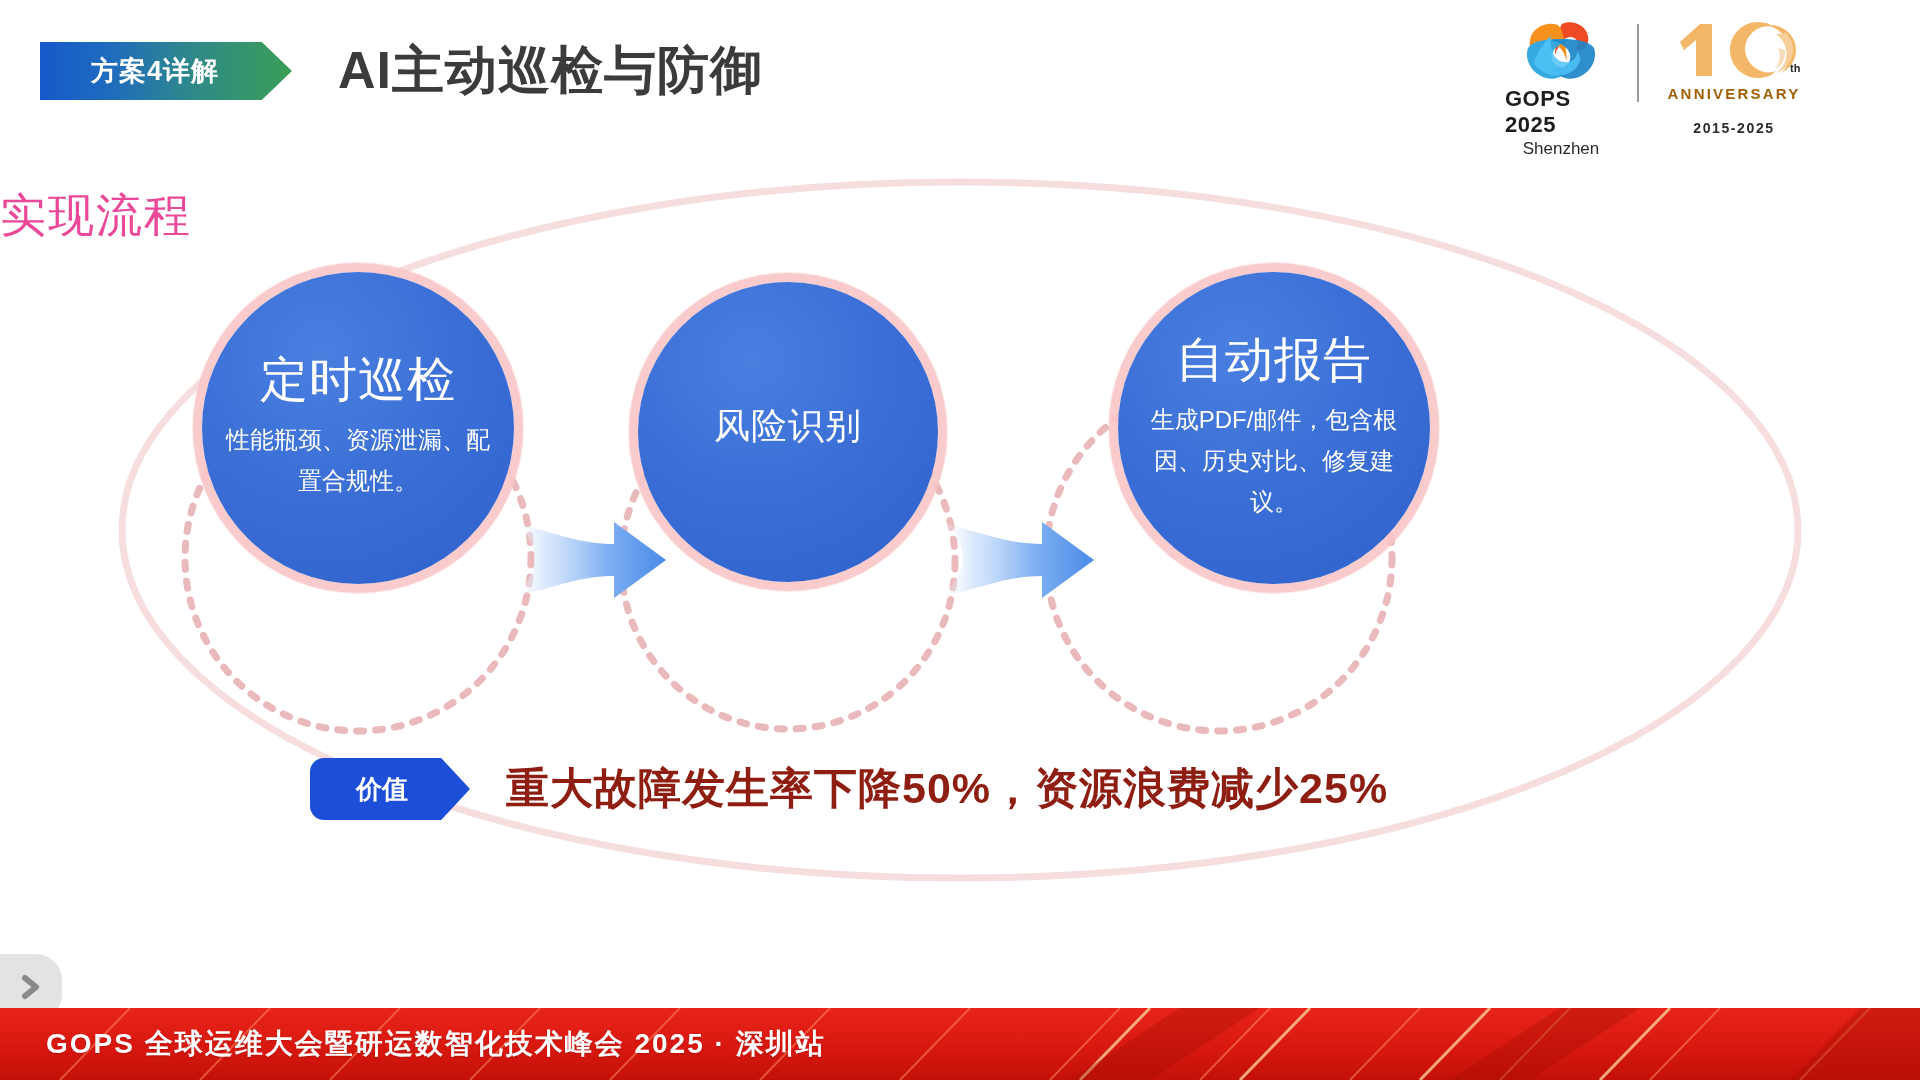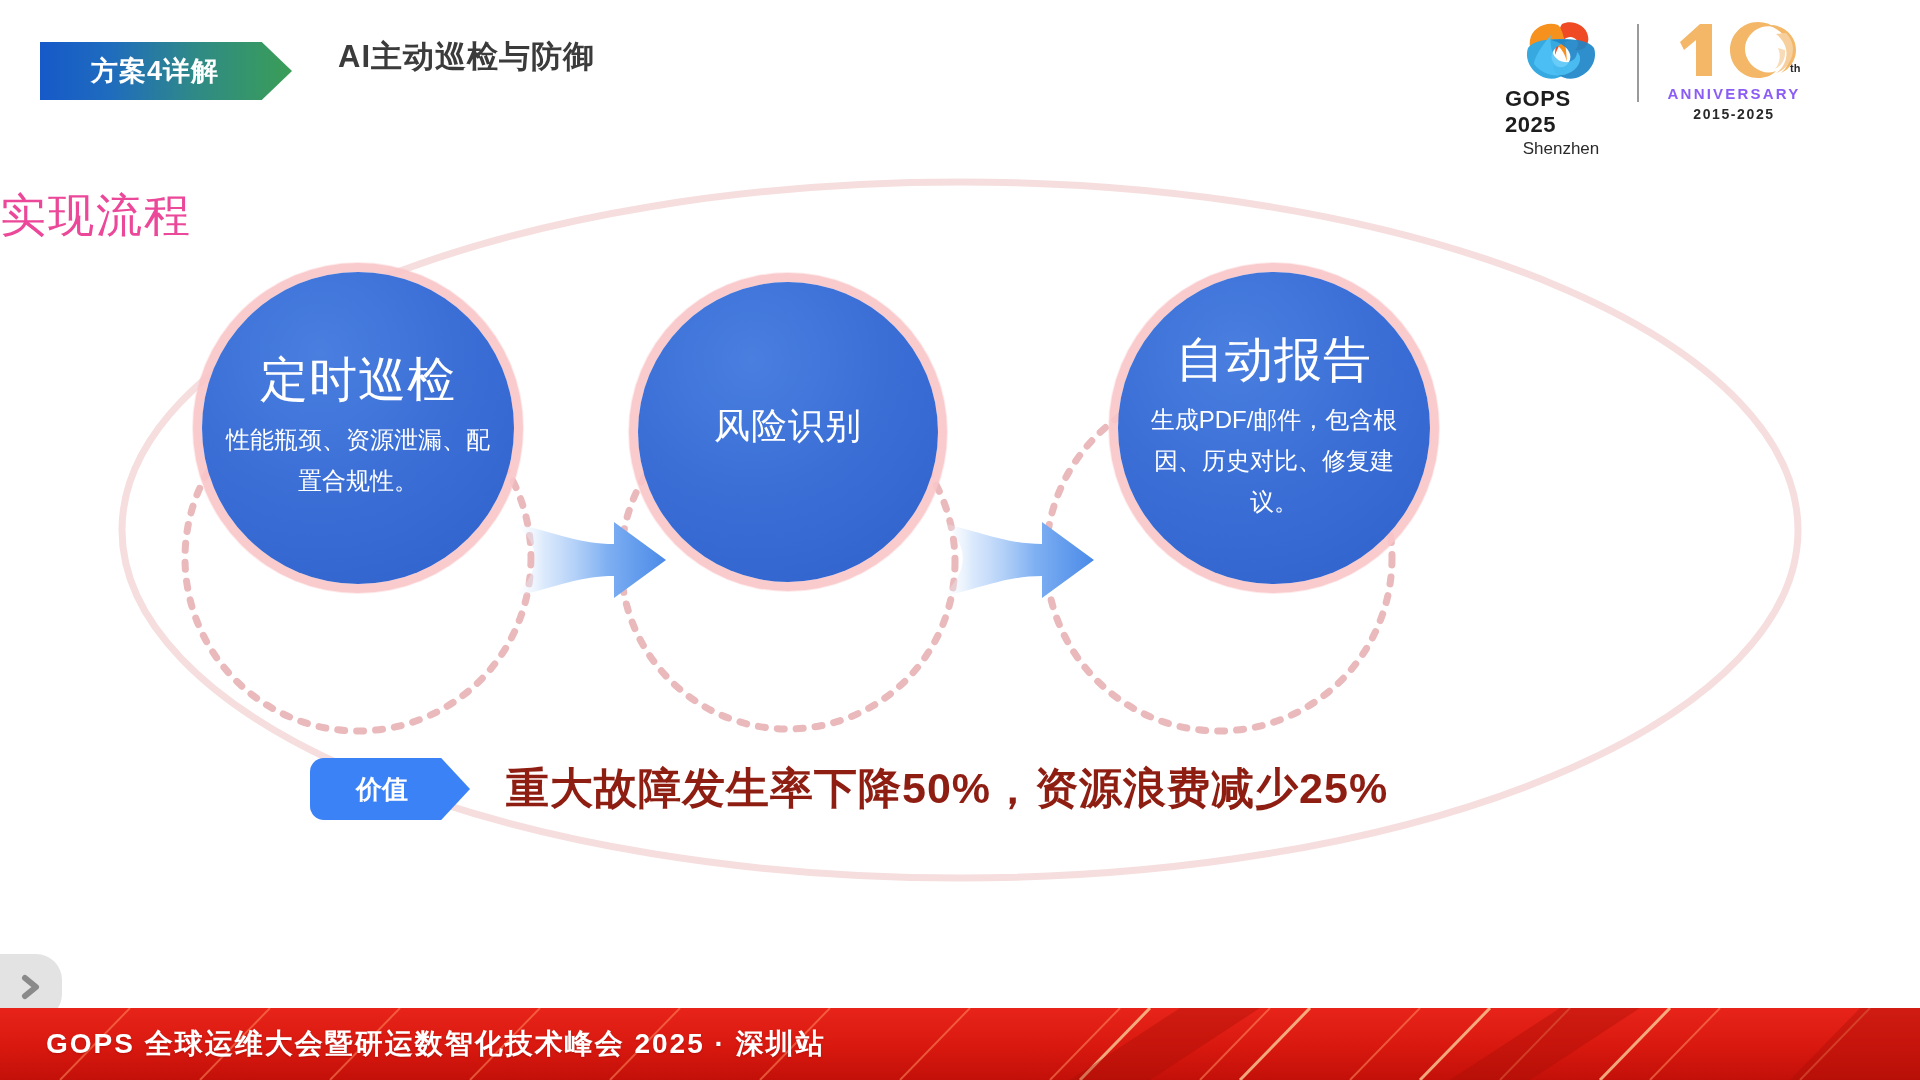--- a/index.html
+++ b/index.html
@@ -18,34 +18,34 @@
     background:linear-gradient(90deg,#1659c9 0%,#1f6cbe 28%,#2f8a86 62%,#3a9e56 100%);
     display:flex;align-items:center;justify-content:center;
     clip-path:polygon(0 0, 88% 0, 100% 50%, 88% 100%, 0 100%);
   }
   .badge-label{
     color:#ffffff;font-size:27px;font-weight:700;letter-spacing:1px;
     padding-right:22px;white-space:nowrap;
   }
   .slide-title{
     position:absolute;left:338px;top:36px;
-    font-size:31px;font-weight:700;color:#3b3b3b;letter-spacing:1px;white-space:nowrap;
+    font-size:52px;font-weight:700;color:#3b3b3b;letter-spacing:1px;white-space:nowrap;
   }
 
   
   .logo{position:absolute;right:52px;top:18px;display:flex;align-items:flex-start;gap:0px;}
   .logo-left{width:112px;display:flex;flex-direction:column;align-items:center;}
   .logo-mark{width:78px;height:66px;}
   .logo-gops{font-size:22px;font-weight:700;color:#1d1d1d;letter-spacing:.5px;margin-top:2px;}
   .logo-city{font-size:17px;color:#2a2a2a;margin-top:1px;}
   .logo-div{width:2px;height:78px;background:#9a9a9a;margin:6px 20px 0 20px;}
   .logo-right{display:flex;flex-direction:column;align-items:center;width:150px;}
   .logo-ten{width:136px;height:64px;}
-  .logo-anniv{font-size:15px;font-weight:700;color:#8b5cf6;letter-spacing:2.2px;margin-top:3px;text-align:right;}
-  .logo-years{font-size:14px;font-weight:700;color:#2a2a2a;letter-spacing:1.6px;margin-top:4px;}
+  .logo-anniv{font-size:15px;font-weight:700;color:#a16207;letter-spacing:2.2px;margin-top:3px;text-align:right;}
+  .logo-years{font-size:14px;font-weight:700;color:#2a2a2a;letter-spacing:1.6px;margin-top:18px;}
 
   
   .stage{position:absolute;left:0;top:130px;width:1920px;height:830px;}
   .stage svg.bg{position:absolute;left:0;top:0;width:1920px;height:830px;}
 
   .flow-heading{
     position:absolute;left:0;top:55px;width:1920px;text-align:left;
     font-size:46px;color:#ec4899;letter-spacing:2px;font-weight:400;
   }
 
@@ -63,21 +63,21 @@
     background:radial-gradient(circle at 38% 26%,#4a7fe0 0%,#3b6fd6 45%,#2f60cb 100%);align-items:center;}
   #node-2 .n-title{font-size:36px;}
   #node-2 .n-desc{width:268px;font-size:21px;line-height:1.75;}
   #node-3{left:1118px;top:142px;width:312px;height:312px;
     background:radial-gradient(circle at 38% 26%,#4a7fe0 0%,#3b6fd6 45%,#2f60cb 100%);}
   #node-3 .n-desc{width:272px;}
 
   
   .value-row{position:absolute;left:310px;top:628px;display:flex;align-items:center;}
   .value-tag{
-    position:relative;width:160px;height:62px;background:#3b82f6;
+    position:relative;width:160px;height:62px;background:#1d4ed8;
     border-radius:14px 0 0 14px;
     clip-path:polygon(0 0, 82% 0, 100% 50%, 82% 100%, 0 100%);
     display:flex;align-items:center;justify-content:center;
   }
   .value-tag-label{color:#ffffff;font-size:26px;font-weight:700;padding-right:16px;}
   .value-text{
     margin-left:36px;font-size:43px;font-weight:700;color:#8e1d12;letter-spacing:1px;white-space:nowrap;
   }
 
   

